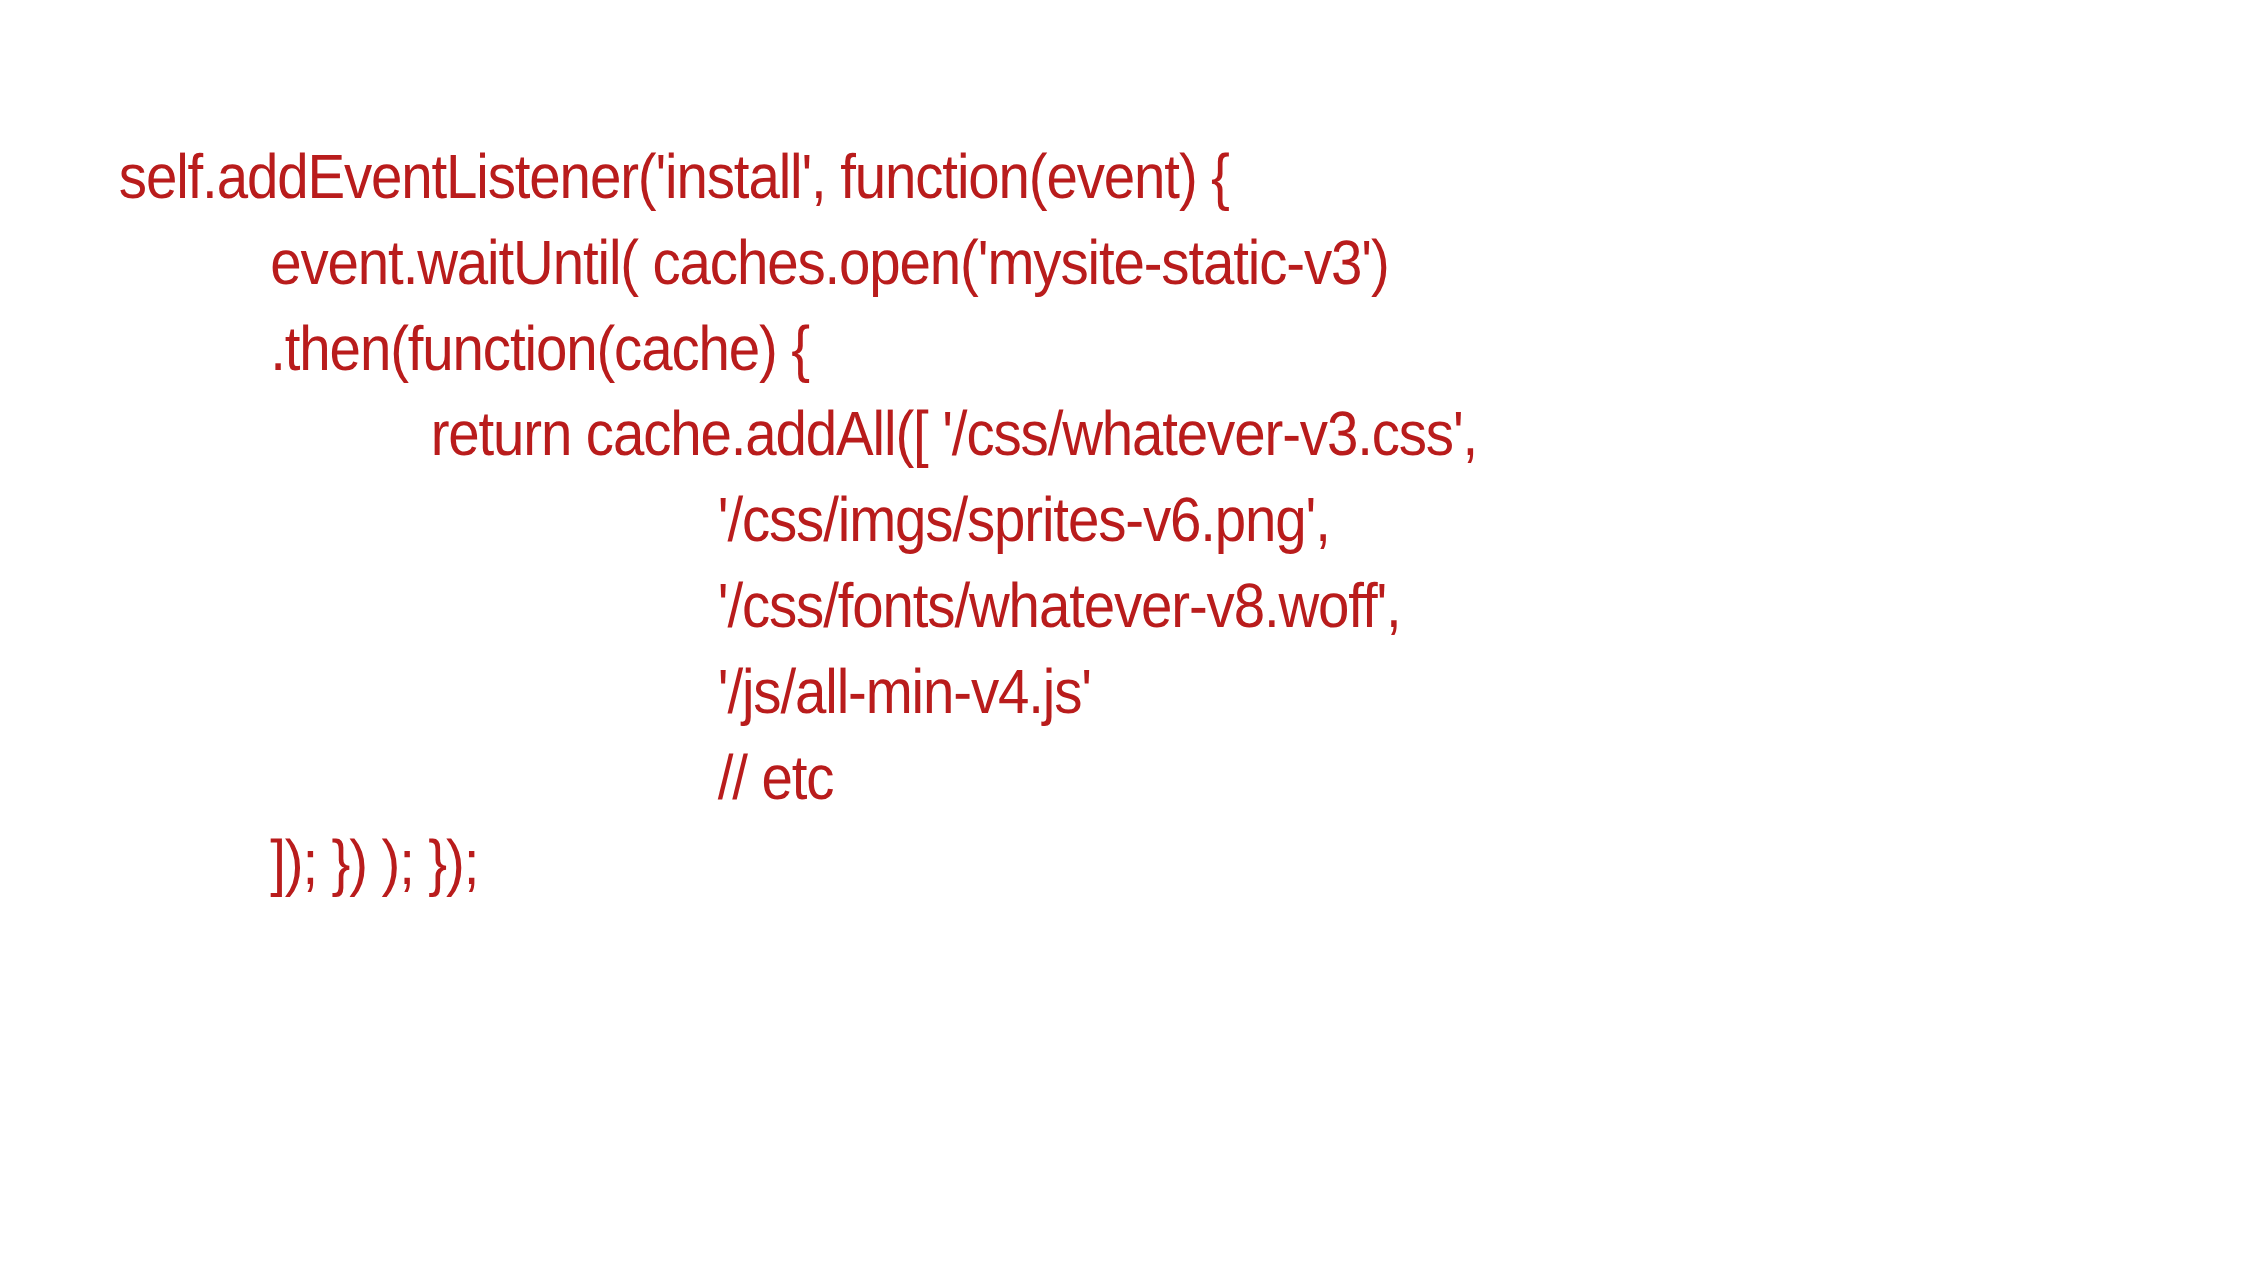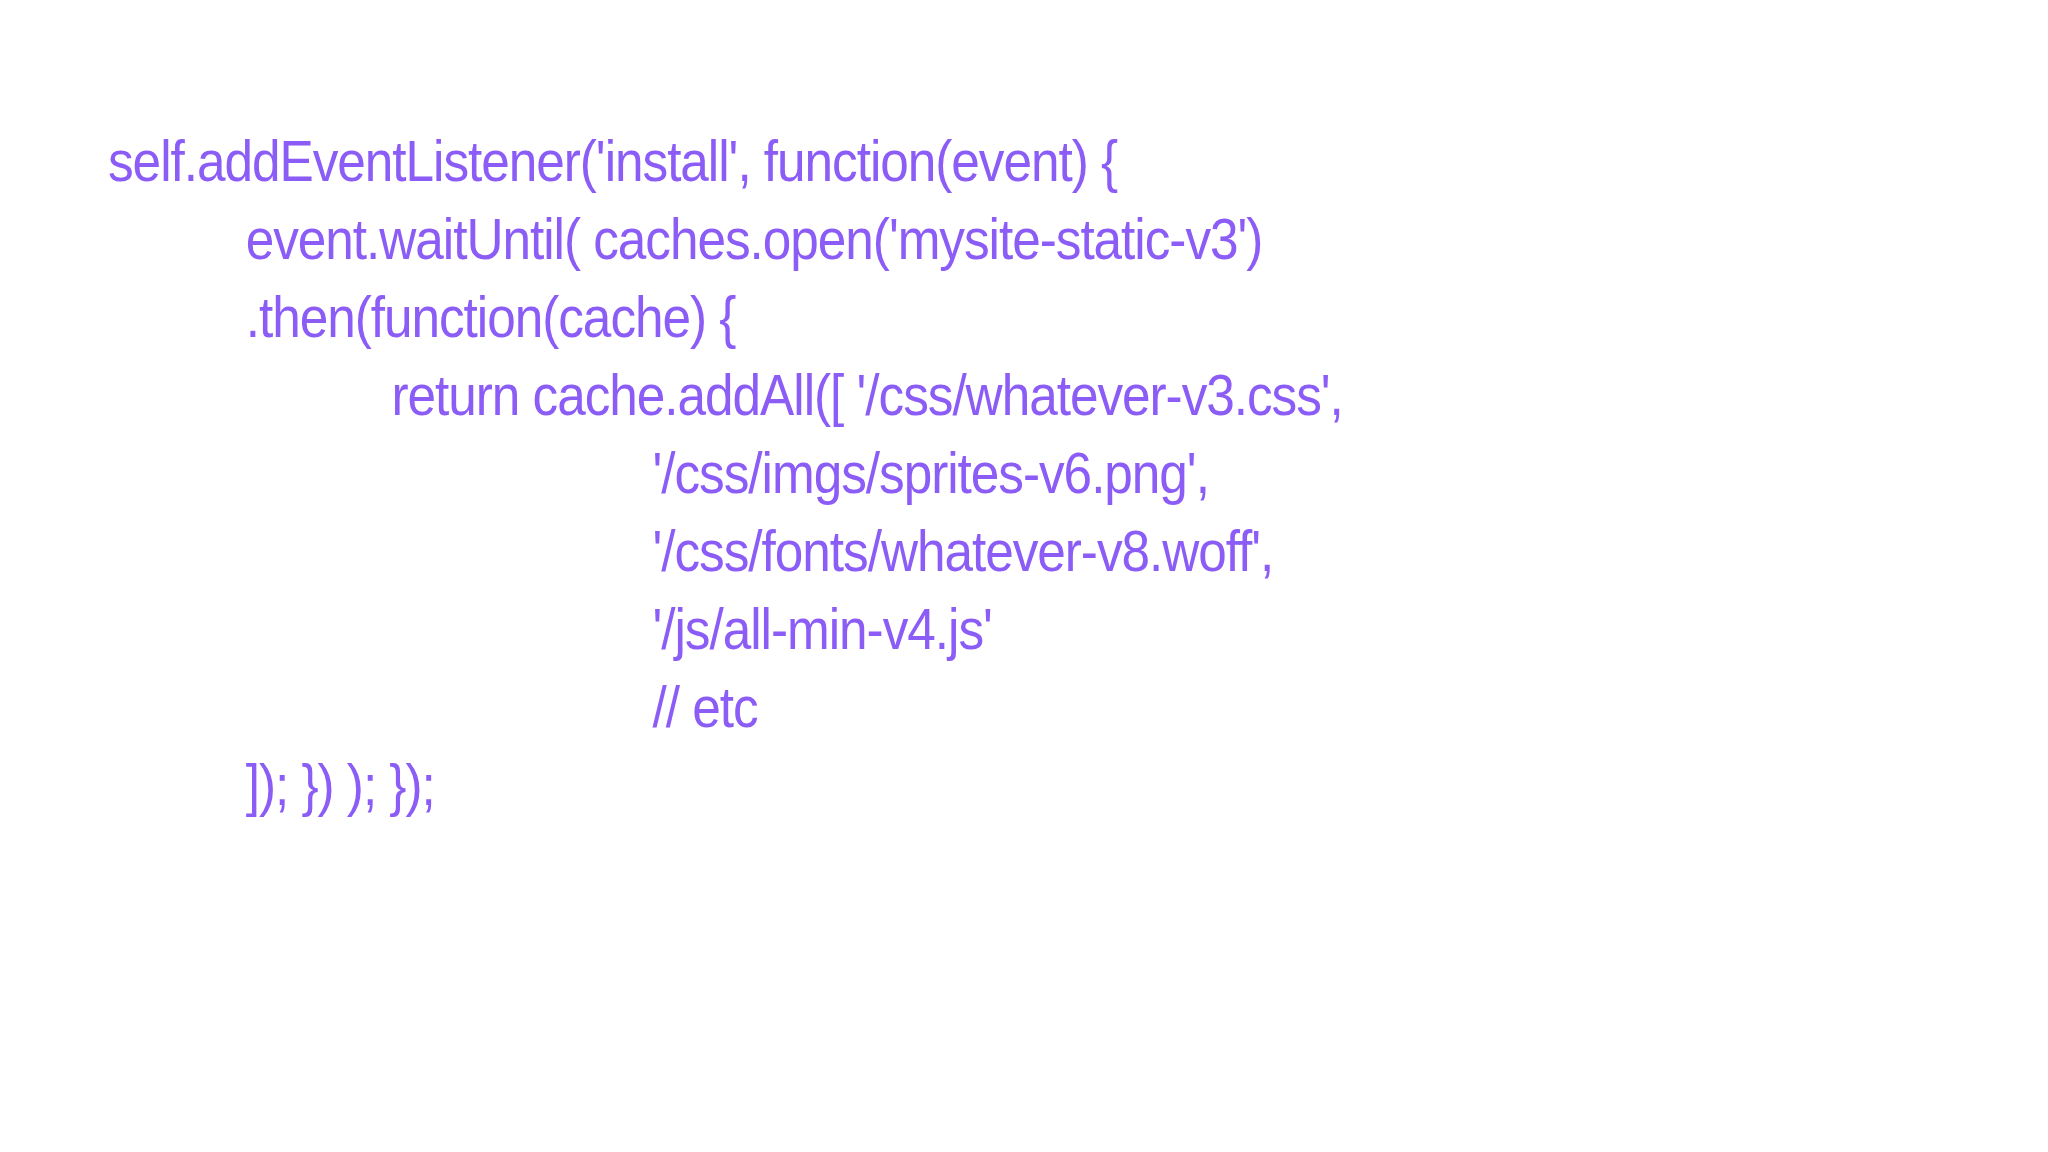--- a/index.html
+++ b/index.html
@@ -13,21 +13,21 @@
     height: 1152px;
     background: #ffffff;
     overflow: hidden;
     font-family: "Liberation Sans", sans-serif;
   }
   .code-block {
     position: absolute;
     left: 0;
     top: 122px;
     width: 2048px;
-    color: #8b5cf6;
+    color: #b91c1c;
   }
   .code-line {
     height: 78px;
     line-height: 78px;
     font-size: 57px;
     font-weight: 300;
     letter-spacing: -0.02em;
     white-space: pre;
     transform: scaleX(0.9);
     transform-origin: left center;

